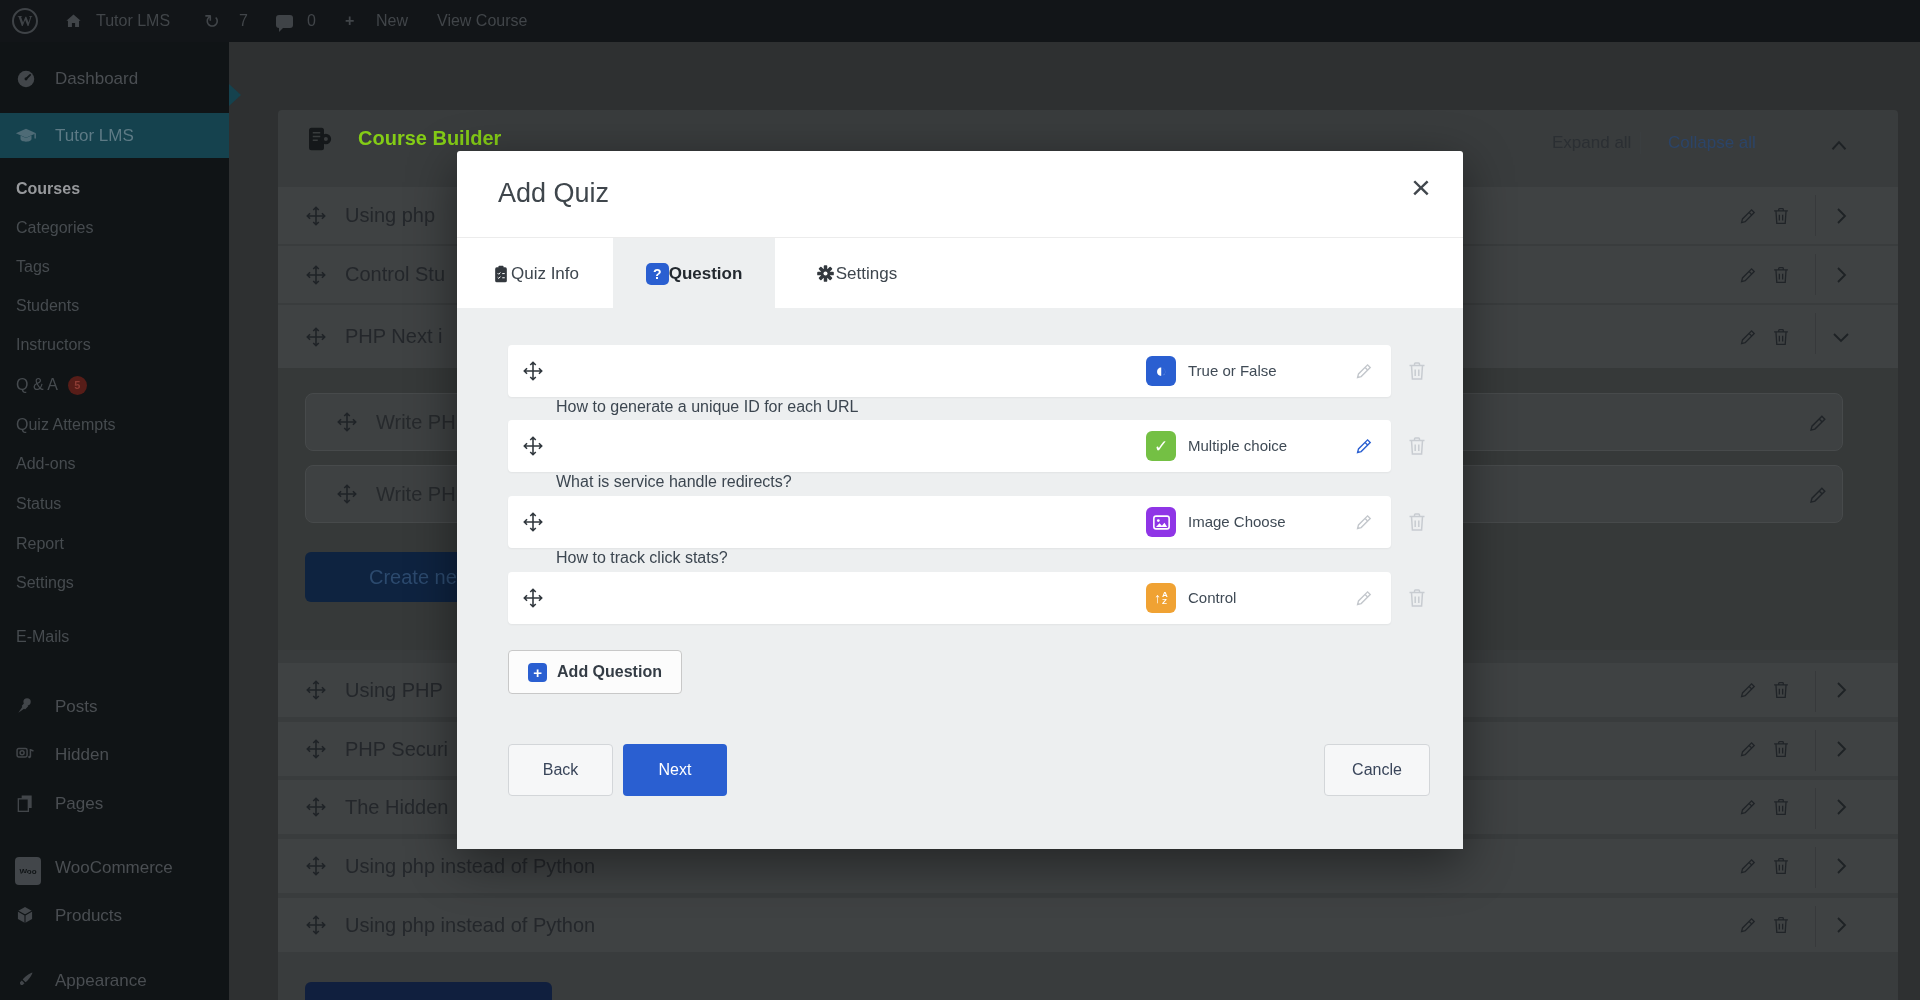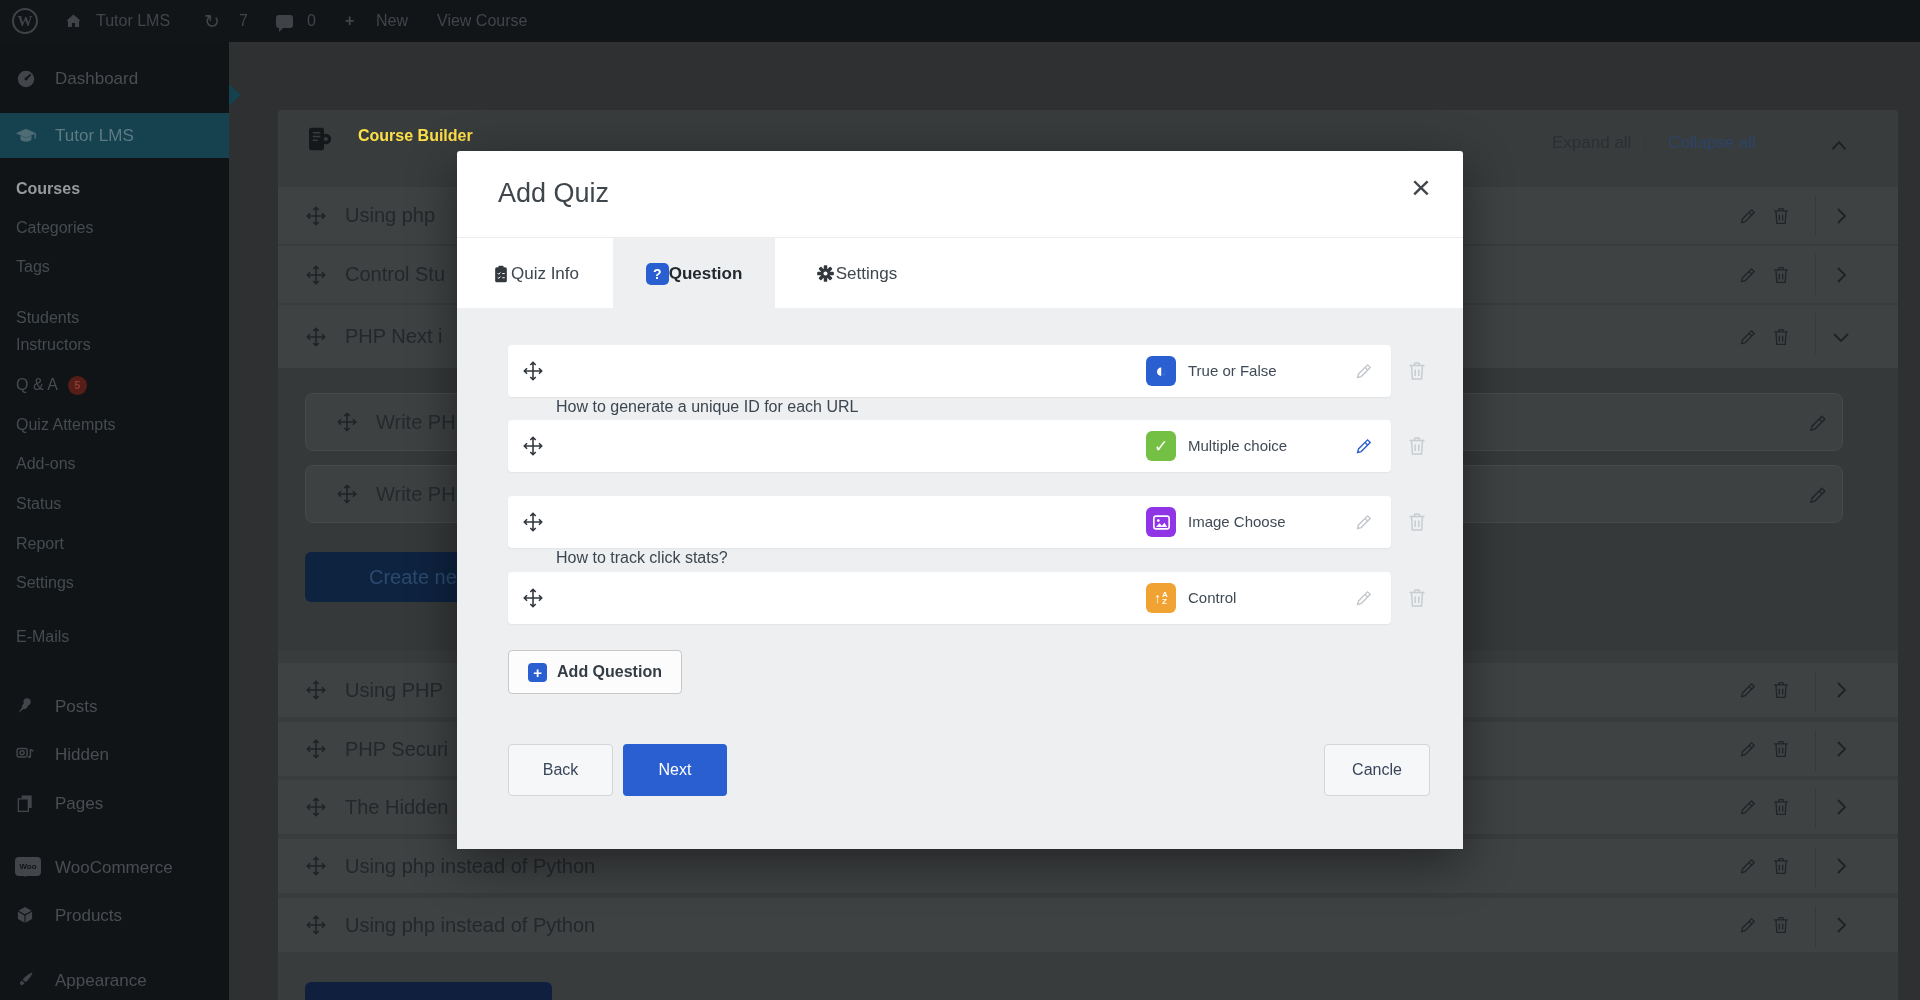--- a/index.html
+++ b/index.html
@@ -22,21 +22,21 @@
   .side-item .ic{width:22px;height:22px;color:#42464a;flex:0 0 22px;}
   .tutor-active{position:absolute;left:0;top:71px;width:229px;height:45px;background:#15424e;display:flex;align-items:center;gap:18px;padding-left:15px;color:#5d7a85;font-size:17px;}
   .active-arrow{position:absolute;left:229px;top:84px;width:0;height:0;border:11px solid transparent;border-left:12px solid #15424e;z-index:6;}
   .sub-item{position:absolute;left:16px;height:24px;display:flex;align-items:center;gap:10px;color:#464b4f;font-size:16px;}
   .sub-current{color:#97999c;font-weight:bold;}
   .qa-badge{display:inline-block;min-width:19px;height:19px;border-radius:10px;background:#571d18;color:#8d3c34;font-size:11px;font-weight:bold;line-height:19px;text-align:center;padding:0 2px;}
 
   
   .content{position:absolute;left:229px;top:42px;width:1691px;height:958px;background:#2e3031;}
   .builder-card{position:absolute;left:49px;top:68px;width:1620px;height:932px;background:#393c3d;border-radius:4px;}
-  .cb-head-title{position:absolute;left:80px;top:17px;font-size:16px;font-weight:bold;color:#fde047;}
+  .cb-head-title{position:absolute;left:80px;top:17px;font-size:20px;font-weight:bold;color:#84cc16;}
   .cb-ic{position:absolute;left:26px;top:14px;color:#15181a;}
   .expandall{position:absolute;top:23px;font-size:17px;color:#2b2f33;}
   .collapseall{position:absolute;top:23px;font-size:17px;color:#2b4468;}
   .head-div{position:absolute;top:22px;width:1px;height:22px;background:#3a3e40;}
   .topic-row{position:absolute;left:0;width:1620px;height:57px;background:#3f4243;display:flex;align-items:center;}
   .topic-title{margin-left:67px;font-size:20px;color:#24272b;white-space:nowrap;}
   .mv{position:absolute;left:27px;top:50%;margin-top:-11px;color:#1f2327;}
   .r-pencil{position:absolute;left:1459px;top:50%;margin-top:-11px;color:#202428;}
   .r-trash{position:absolute;left:1492px;top:50%;margin-top:-11px;color:#202428;}
   .r-div{position:absolute;left:1537px;top:8px;width:1px;height:41px;background:#37393b;}
@@ -131,21 +131,21 @@
 
     <div class="sub-item sub-current" style="top:135px">
         <span>Courses</span>
       </div>
     <div class="sub-item" style="top:174px">
         <span>Categories</span>
       </div>
     <div class="sub-item" style="top:213px">
         <span>Tags</span>
       </div>
-    <div class="sub-item" style="top:264px">
+    <div class="sub-item" style="top:252px">
         <span>Students</span>
       </div>
     <div class="sub-item" style="top:291px">
         <span>Instructors</span>
       </div>
     <div class="sub-item" style="top:331px">
       <span>Q &amp; A</span>
       <span class="qa-badge">5</span>
     </div>
     <div class="sub-item" style="top:371px">
@@ -193,21 +193,21 @@
       <span class="ic">
         <svg width="20" height="20" viewBox="0 0 24 24">
             <rect x="8" y="3" width="12" height="15" fill="currentColor"></rect>
             <rect x="4" y="7" width="12" height="15" fill="#101416" stroke="currentColor" stroke-width="1.6"></rect>
           </svg>
       </span>
       <span>Pages</span>
     </div>
     <div class="side-item" style="top:813px">
       <span class="ic" style="position:relative">
-        <span style="display:flex;align-items:center;justify-content:center;width:26px;height:19px;background:#42464a;border-radius:4px;color:#101416;font-size:8px;font-weight:bold;">Woo</span>
+        <span style="display:flex;align-items:center;justify-content:center;width:26px;height:28px;background:#42464a;border-radius:4px;color:#101416;font-size:8px;font-weight:bold;">Woo</span>
         <span style="position:absolute;left:6px;top:16px;border:4px solid transparent;border-top-color:#42464a;"></span>
       </span>
       <span>WooCommerce</span>
     </div>
     <div class="side-item" style="top:861px">
       <span class="ic">
         <svg width="20" height="20" viewBox="0 0 24 24">
             <path d="M12 2.5l8.5 4.8v9.4L12 21.5l-8.5-4.8V7.3L12 2.5z" fill="currentColor"></path>
             <path d="M3.5 7.3l8.5 4.8 8.5-4.8M12 12.1v9.4" stroke="#101416" stroke-width="1.3" fill="none"></path>
           </svg>
@@ -547,20 +547,21 @@
             <path d="M4.5 6.5h15M9.5 6.5V4.9c0-.5.4-.9.9-.9h3.2c.5 0 .9.4.9.9v1.6M6.5 6.5l.9 13.5h9.2l.9-13.5M10.2 10.5v6.5M13.8 10.5v6.5"></path>
           </svg>
         </span>
 
       <div class="q-card" style="top:112px">
         <span class="q-move">
             <svg width="22" height="22" viewBox="0 0 24 24" fill="none" stroke="currentColor" stroke-width="1.7">
               <path d="M12 3v18M3 12h18M9 5.5L12 2.5l3 3M9 18.5l3 3 3-3M5.5 9l-3 3 3 3M18.5 9l3 3-3 3"></path>
             </svg>
           </span>
+        <span class="q-title">What is service handle redirects?</span>
         <span class="qt-icon" style="background: rgb(116, 192, 68);">
             <span class="ck-glyph">✓</span>
           </span>
         <span class="qt-label">Multiple choice</span>
         <span class="q-pencil" style="color: rgb(42, 95, 209);">
             <svg width="22" height="22" viewBox="0 0 24 24" fill="none" stroke="currentColor" stroke-width="1.5">
               <path d="M18.8 8.2L8.9 18.1l-3.9 1 1-3.9 9.9-9.9 2.9 2.9z"></path>
               <path d="M13.2 8.1l2.7 2.7"></path>
             </svg>
           </span>

